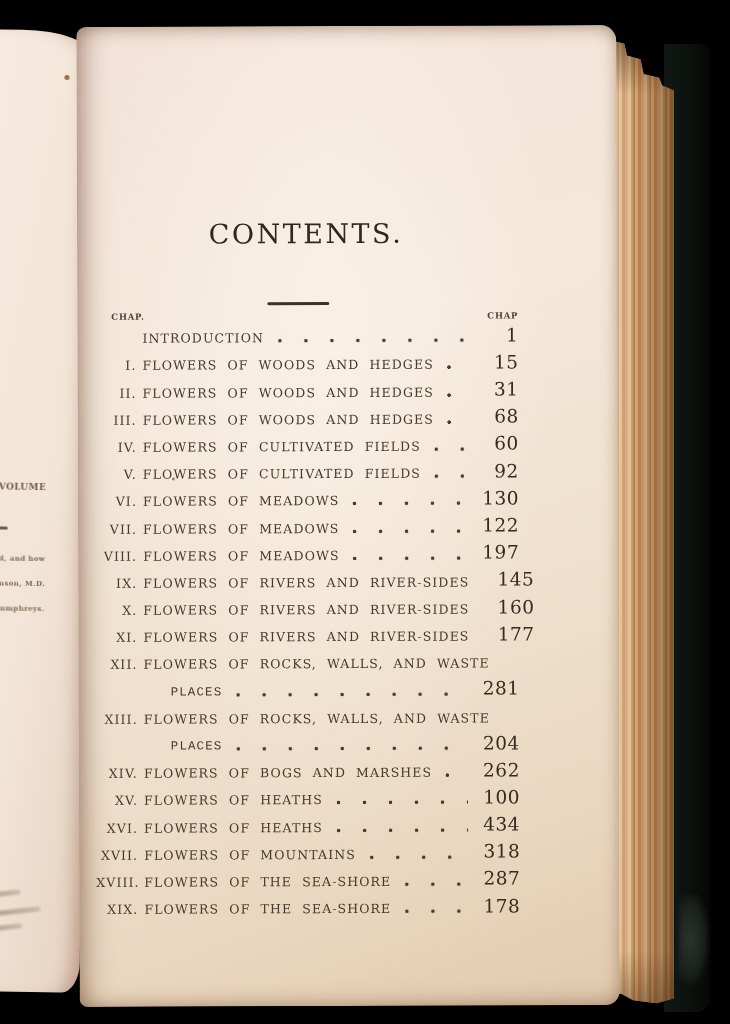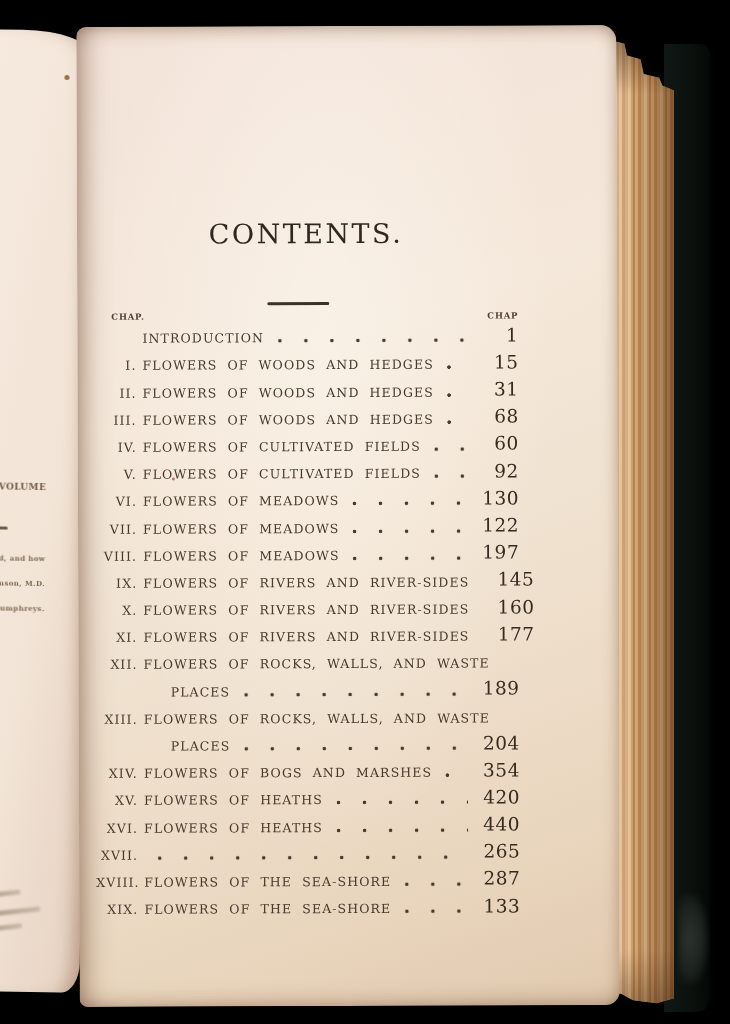--- a/index.html
+++ b/index.html
@@ -94,21 +94,21 @@
 
   .toc{
     position:absolute; left:17px; top:292px; width:424px;
   }
   .toc-row{
     display:flex; align-items:flex-end; height:27.2px;
     font-size:12.5px; letter-spacing:1.1px; word-spacing:5px; font-weight:500;
   }
   .toc-row .chapter{ width:48px; text-align:right; padding-right:6px; flex:none; }
   .toc-row .title{ white-space:nowrap; }
-  .toc-row .title.indent{ padding-left:27px; }
+  .toc-row .title.indent{ padding-left:27px;font-family:Liberation Mono, monospace; }
   .toc-row .leader{
     flex:1; height:5px; align-self:flex-end; margin:0 6px 2px 13px;
     background-image:radial-gradient(circle at 2.5px 2.5px,rgba(62,49,38,.95) 1.5px,transparent 2.1px);
     background-size:26px 5px; background-repeat:repeat-x; background-position:left bottom;
   }
   .toc-row .pagenum{
     width:46px; text-align:right; flex:none;
     font-size:18.5px; letter-spacing:.5px; color:#352b20; font-weight:500; line-height:1;
   }
 </style>
@@ -242,70 +242,71 @@
       <div class="toc-row f12">
         <span class="chapter">XII.</span>
         <span class="title">FLOWERS OF ROCKS, WALLS, AND WASTE</span>
 
       </div>
 
       <div class="toc-row f13">
         <span class="chapter"></span>
         <span class="title indent">PLACES</span>
         <span class="leader"></span>
-        <span class="pagenum">189</span>
+        <span class="pagenum">281</span>
       </div>
 
       <div class="toc-row f14">
         <span class="chapter">XIII.</span>
         <span class="title">FLOWERS OF ROCKS, WALLS, AND WASTE</span>
 
       </div>
 
       <div class="toc-row f15">
         <span class="chapter"></span>
         <span class="title indent">PLACES</span>
         <span class="leader"></span>
         <span class="pagenum">204</span>
       </div>
 
       <div class="toc-row f16">
         <span class="chapter">XIV.</span>
         <span class="title">FLOWERS OF BOGS AND MARSHES</span>
         <span class="leader"></span>
-        <span class="pagenum">354</span>
+        <span class="pagenum">262</span>
       </div>
 
       <div class="toc-row f17">
         <span class="chapter">XV.</span>
         <span class="title">FLOWERS OF HEATHS</span>
         <span class="leader"></span>
-        <span class="pagenum">420</span>
+        <span class="pagenum">100</span>
       </div>
 
       <div class="toc-row f18">
         <span class="chapter">XVI.</span>
         <span class="title">FLOWERS OF HEATHS</span>
         <span class="leader"></span>
-        <span class="pagenum">440</span>
+        <span class="pagenum">434</span>
       </div>
 
       <div class="toc-row f19">
         <span class="chapter">XVII.</span>
-        <span class="leader"></span>
-        <span class="pagenum">265</span>
+        <span class="title">FLOWERS OF MOUNTAINS</span>
+        <span class="leader"></span>
+        <span class="pagenum">318</span>
       </div>
 
       <div class="toc-row f20">
         <span class="chapter">XVIII.</span>
         <span class="title">FLOWERS OF THE SEA-SHORE</span>
         <span class="leader"></span>
         <span class="pagenum">287</span>
       </div>
 
       <div class="toc-row f21">
         <span class="chapter">XIX.</span>
         <span class="title">FLOWERS OF THE SEA-SHORE</span>
         <span class="leader"></span>
-        <span class="pagenum">133</span>
+        <span class="pagenum">178</span>
       </div>
     </div>
 </div>
 
 </body></html>

